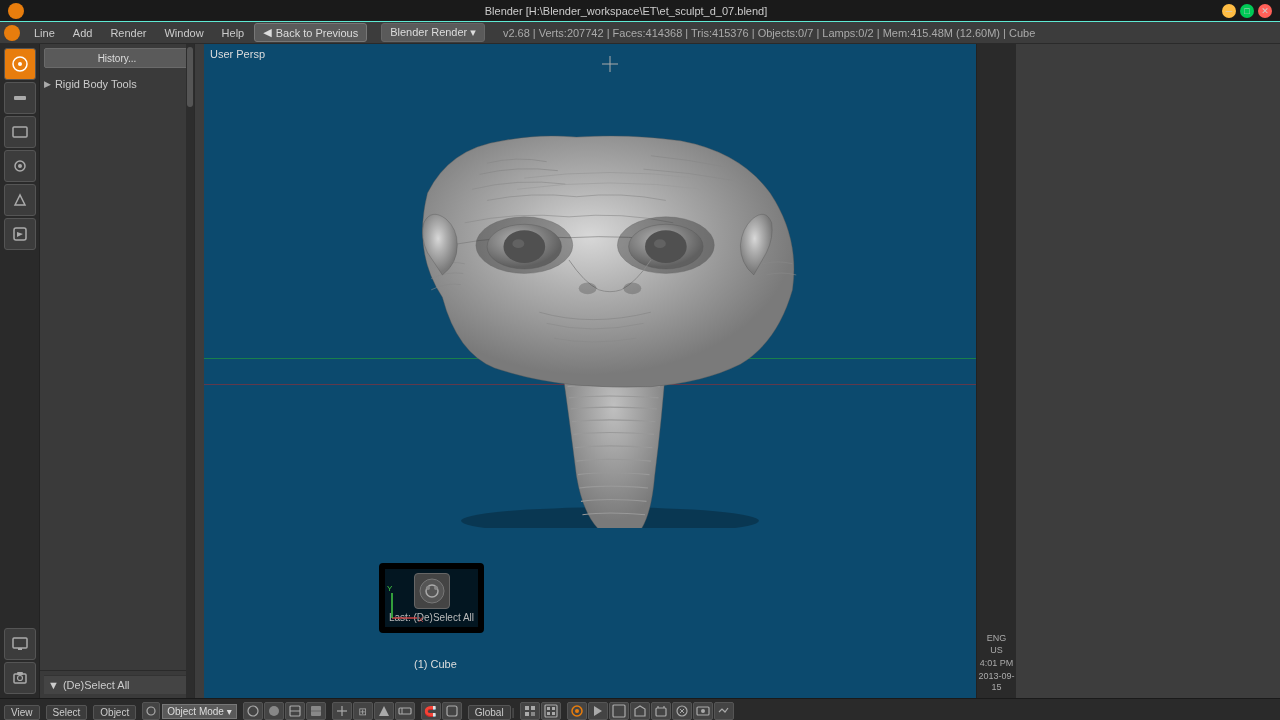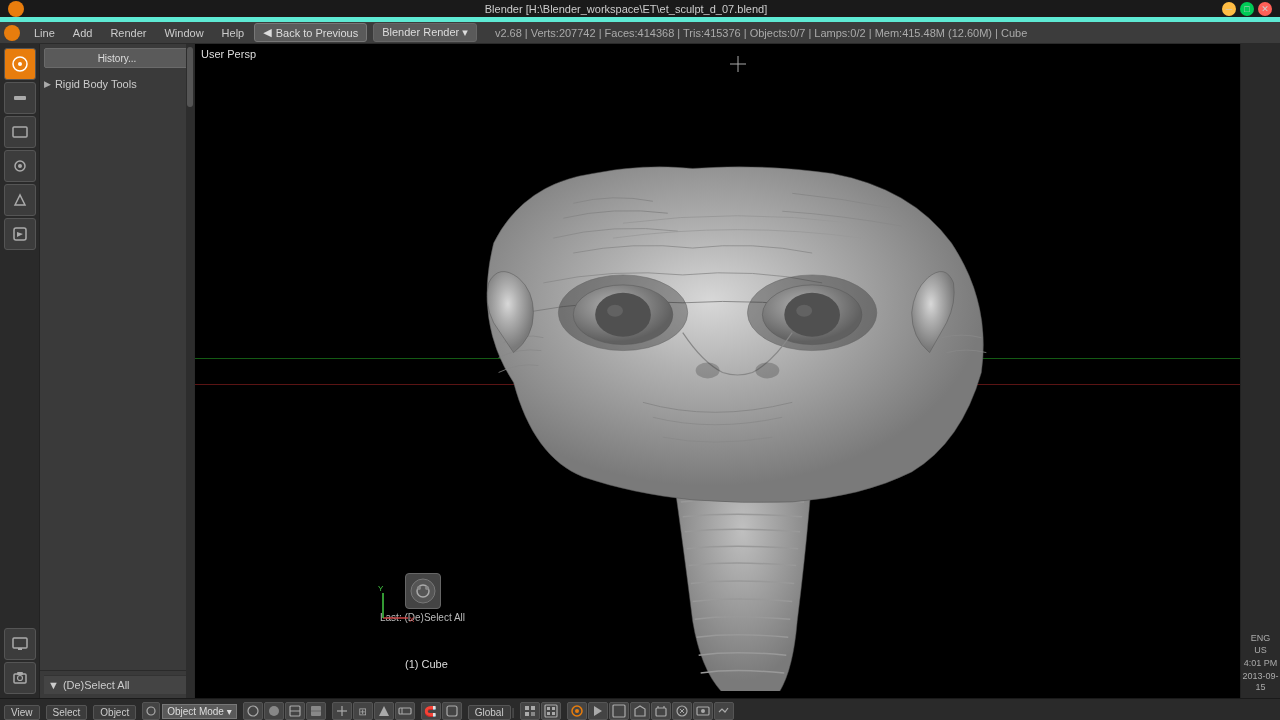--- a/index.html
+++ b/index.html
@@ -15,21 +15,21 @@
     }
 
     
     #titlebar {
       height: 22px;
       background: #1a1a1a;
       display: flex;
       align-items: center;
       justify-content: space-between;
       padding: 0 8px;
-      border-bottom: 5px solid #5eead4;
+      border-bottom: 1px solid #5eead4;
     }
     #titlebar .title {
       color: #ccc;
       font-size: 11px;
       flex: 1;
       text-align: center;
     }
     #titlebar .window-controls {
       display: flex;
       gap: 4px;
@@ -86,39 +86,39 @@
       font-size: 11px;
     }
     .render-engine-btn {
       background: #5a5a5a;
       border: 1px solid #666;
       border-radius: 3px;
       padding: 2px 8px;
       color: #ddd;
       cursor: pointer;
       font-size: 11px;
-      margin-left: 4px;
+      margin-left: 12px;
     }
     .info-bar {
       color: #aaa;
       font-size: 11px;
       margin-left: 16px;
     }
     .blender-logo {
       width: 16px;
       height: 16px;
       background: #e87d0d;
       border-radius: 50%;
       margin-right: 4px;
     }
 
     
     #main {
       display: flex;
-      width: 1280px;
+      width: 1016px;
       height: calc(720px - 44px - 22px);
     }
 
     
     #left-icons {
       width: 40px;
       background: #2a2a2a;
       display: flex;
       flex-direction: column;
       align-items: center;
@@ -236,22 +236,23 @@
       background: #555;
       border-radius: 3px;
       position: absolute;
       top: 2px;
     }
 
     
     #viewport {
       flex: 1;
       position: relative;
-      background: #000000;
+      background: #0c4a6e;
       overflow: hidden;
+      margin-left: 9px;
     }
 
     
     #viewport-header {
       position: absolute;
       top: 4px;
       left: 6px;
       color: #ddd;
       font-size: 11px;
       z-index: 10;

